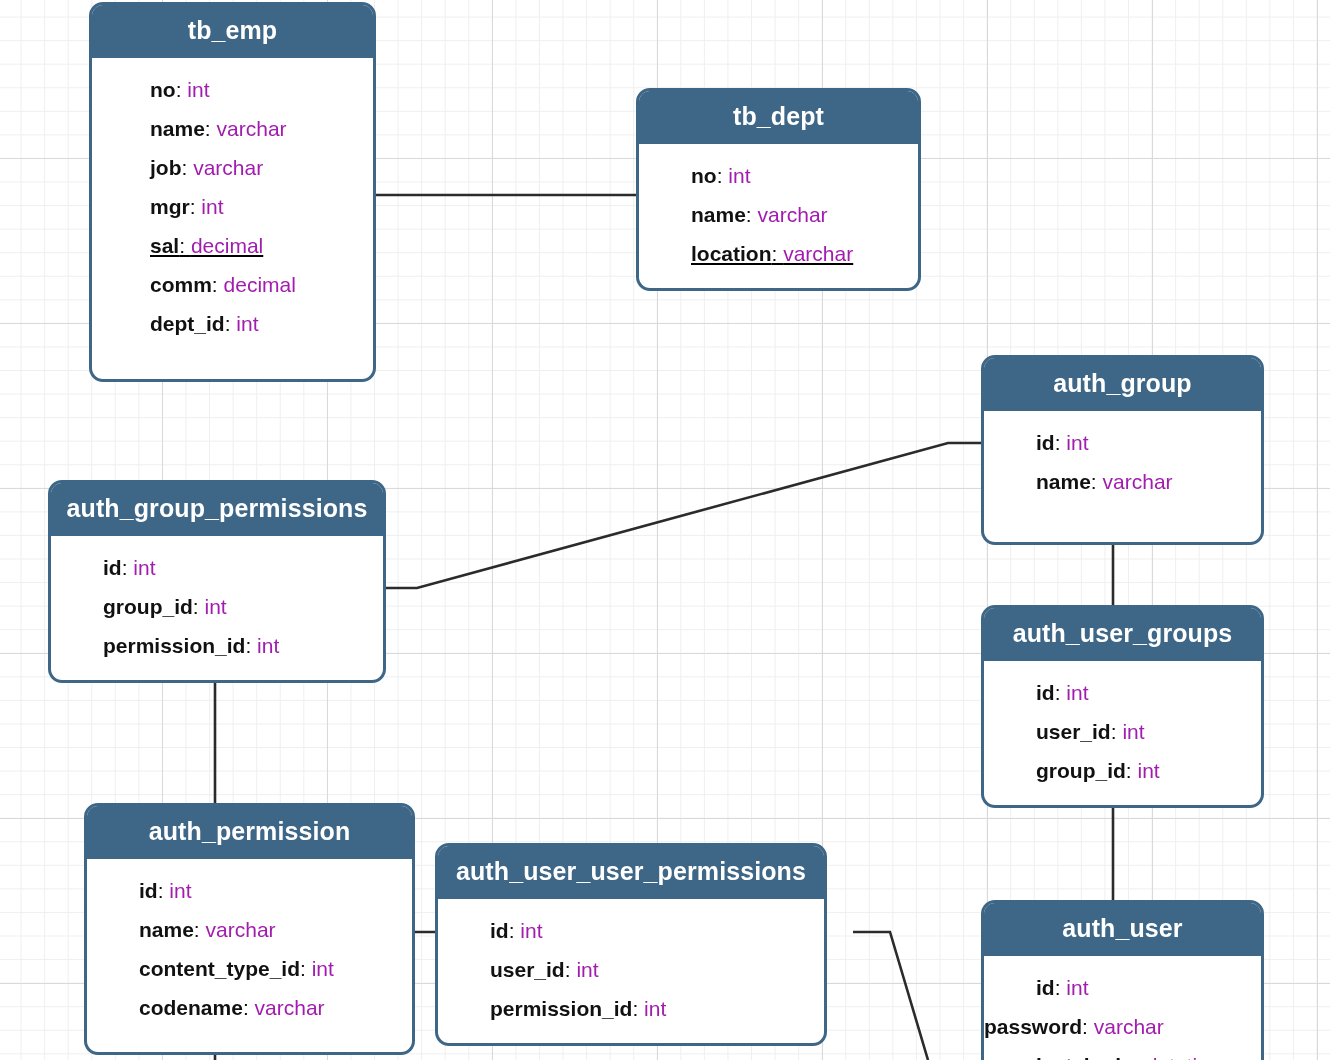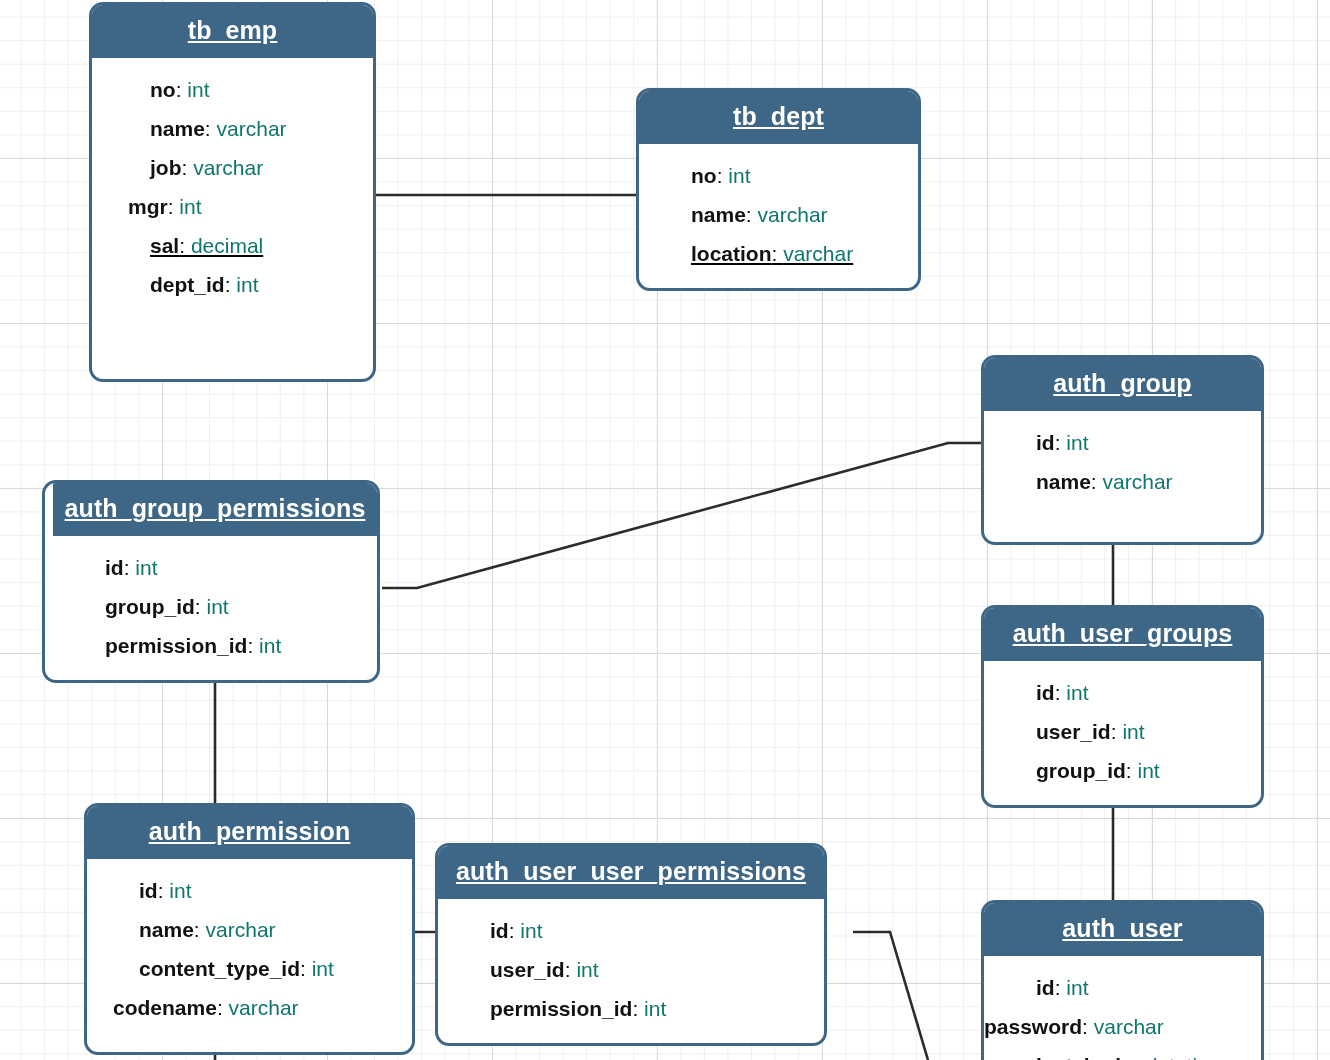--- a/index.html
+++ b/index.html
@@ -46,41 +46,40 @@
   .entity-header {
     background: #3d6687;
     color: #ffffff;
     font-size: 25px;
     font-weight: bold;
     text-align: center;
     line-height: 1;
     padding: 13px 10px 15px 10px;
     white-space: nowrap;
     letter-spacing: 0.1px;
-    text-decoration: underline;
   }
   .entity-fields {
     padding: 12px 0 14px 0;
   }
   .field {
     font-size: 21px;
     line-height: 1;
     padding: 9px 12px 9px 0;
     white-space: nowrap;
     color: #000000;
   }
   .field-name {
     color: #111111;
     font-weight: bold;
   }
   .field-colon {
     color: #111111;
   }
   .field-type {
-    color: #0f766e;
+    color: #a21caf;
   }
 </style>
 </head>
 <body>
 
 <div id="canvas">
 
   <svg id="edges" viewBox="0 0 1330 1060" width="1330" height="1060" xmlns="http://www.w3.org/2000/svg">
       <polyline points="376,195 636,195" fill="none" stroke="#2b2b2b" stroke-width="2.6" stroke-linecap="butt" stroke-linejoin="miter"></polyline>
       <polyline points="382,588 417,588 948,443 981,443" fill="none" stroke="#2b2b2b" stroke-width="2.6" stroke-linecap="butt" stroke-linejoin="miter"></polyline>
@@ -92,41 +91,42 @@
       <polyline points="215,1055 215,1060" fill="none" stroke="#2b2b2b" stroke-width="2.6" stroke-linecap="butt" stroke-linejoin="miter"></polyline>
     </svg>
 
   <div id="entities-layer">
       <div class="entity" style="left: 89px; top: 2px; width: 287px; height: 380px;">
         <div class="entity-header">tb_emp</div>
         <div class="entity-fields">
           <div class="field" style="padding-left: 58px;"><span class="field-name">no</span><span class="field-colon">: </span><span class="field-type">int</span></div>
           <div class="field" style="padding-left: 58px;"><span class="field-name">name</span><span class="field-colon">: </span><span class="field-type">varchar</span></div>
           <div class="field" style="padding-left: 58px;"><span class="field-name">job</span><span class="field-colon">: </span><span class="field-type">varchar</span></div>
-          <div class="field" style="padding-left: 36px;"><span class="field-name">mgr</span><span class="field-colon">: </span><span class="field-type">int</span></div>
+          <div class="field" style="padding-left: 58px;"><span class="field-name">mgr</span><span class="field-colon">: </span><span class="field-type">int</span></div>
           <div class="field" style="padding-left: 58px; text-decoration: underline;"><span class="field-name">sal</span><span class="field-colon">: </span><span class="field-type">decimal</span></div>
+          <div class="field" style="padding-left: 58px;"><span class="field-name">comm</span><span class="field-colon">: </span><span class="field-type">decimal</span></div>
           <div class="field" style="padding-left: 58px;"><span class="field-name">dept_id</span><span class="field-colon">: </span><span class="field-type">int</span></div>
         </div>
       </div>
       <div class="entity" style="left: 636px; top: 88px; width: 285px; height: 203px;">
         <div class="entity-header">tb_dept</div>
         <div class="entity-fields">
           <div class="field" style="padding-left: 52px;"><span class="field-name">no</span><span class="field-colon">: </span><span class="field-type">int</span></div>
           <div class="field" style="padding-left: 52px;"><span class="field-name">name</span><span class="field-colon">: </span><span class="field-type">varchar</span></div>
           <div class="field" style="padding-left: 52px; text-decoration: underline;"><span class="field-name">location</span><span class="field-colon">: </span><span class="field-type">varchar</span></div>
         </div>
       </div>
       <div class="entity" style="left: 981px; top: 355px; width: 283px; height: 190px;">
         <div class="entity-header">auth_group</div>
         <div class="entity-fields">
           <div class="field" style="padding-left: 52px;"><span class="field-name">id</span><span class="field-colon">: </span><span class="field-type">int</span></div>
           <div class="field" style="padding-left: 52px;"><span class="field-name">name</span><span class="field-colon">: </span><span class="field-type">varchar</span></div>
         </div>
       </div>
-      <div class="entity" style="left: 42px; top: 480px; width: 338px; height: 203px; padding-left: 8px;">
+      <div class="entity" style="left: 48px; top: 480px; width: 338px; height: 203px;">
         <div class="entity-header">auth_group_permissions</div>
         <div class="entity-fields">
           <div class="field" style="padding-left: 52px;"><span class="field-name">id</span><span class="field-colon">: </span><span class="field-type">int</span></div>
           <div class="field" style="padding-left: 52px;"><span class="field-name">group_id</span><span class="field-colon">: </span><span class="field-type">int</span></div>
           <div class="field" style="padding-left: 52px;"><span class="field-name">permission_id</span><span class="field-colon">: </span><span class="field-type">int</span></div>
         </div>
       </div>
       <div class="entity" style="left: 981px; top: 605px; width: 283px; height: 203px;">
         <div class="entity-header">auth_user_groups</div>
         <div class="entity-fields">
@@ -134,21 +134,21 @@
           <div class="field" style="padding-left: 52px;"><span class="field-name">user_id</span><span class="field-colon">: </span><span class="field-type">int</span></div>
           <div class="field" style="padding-left: 52px;"><span class="field-name">group_id</span><span class="field-colon">: </span><span class="field-type">int</span></div>
         </div>
       </div>
       <div class="entity" style="left: 84px; top: 803px; width: 331px; height: 252px;">
         <div class="entity-header">auth_permission</div>
         <div class="entity-fields">
           <div class="field" style="padding-left: 52px;"><span class="field-name">id</span><span class="field-colon">: </span><span class="field-type">int</span></div>
           <div class="field" style="padding-left: 52px;"><span class="field-name">name</span><span class="field-colon">: </span><span class="field-type">varchar</span></div>
           <div class="field" style="padding-left: 52px;"><span class="field-name">content_type_id</span><span class="field-colon">: </span><span class="field-type">int</span></div>
-          <div class="field" style="padding-left: 26px;"><span class="field-name">codename</span><span class="field-colon">: </span><span class="field-type">varchar</span></div>
+          <div class="field" style="padding-left: 52px;"><span class="field-name">codename</span><span class="field-colon">: </span><span class="field-type">varchar</span></div>
         </div>
       </div>
       <div class="entity" style="left: 435px; top: 843px; width: 392px; height: 203px;">
         <div class="entity-header">auth_user_user_permissions</div>
         <div class="entity-fields">
           <div class="field" style="padding-left: 52px;"><span class="field-name">id</span><span class="field-colon">: </span><span class="field-type">int</span></div>
           <div class="field" style="padding-left: 52px;"><span class="field-name">user_id</span><span class="field-colon">: </span><span class="field-type">int</span></div>
           <div class="field" style="padding-left: 52px;"><span class="field-name">permission_id</span><span class="field-colon">: </span><span class="field-type">int</span></div>
         </div>
       </div>

